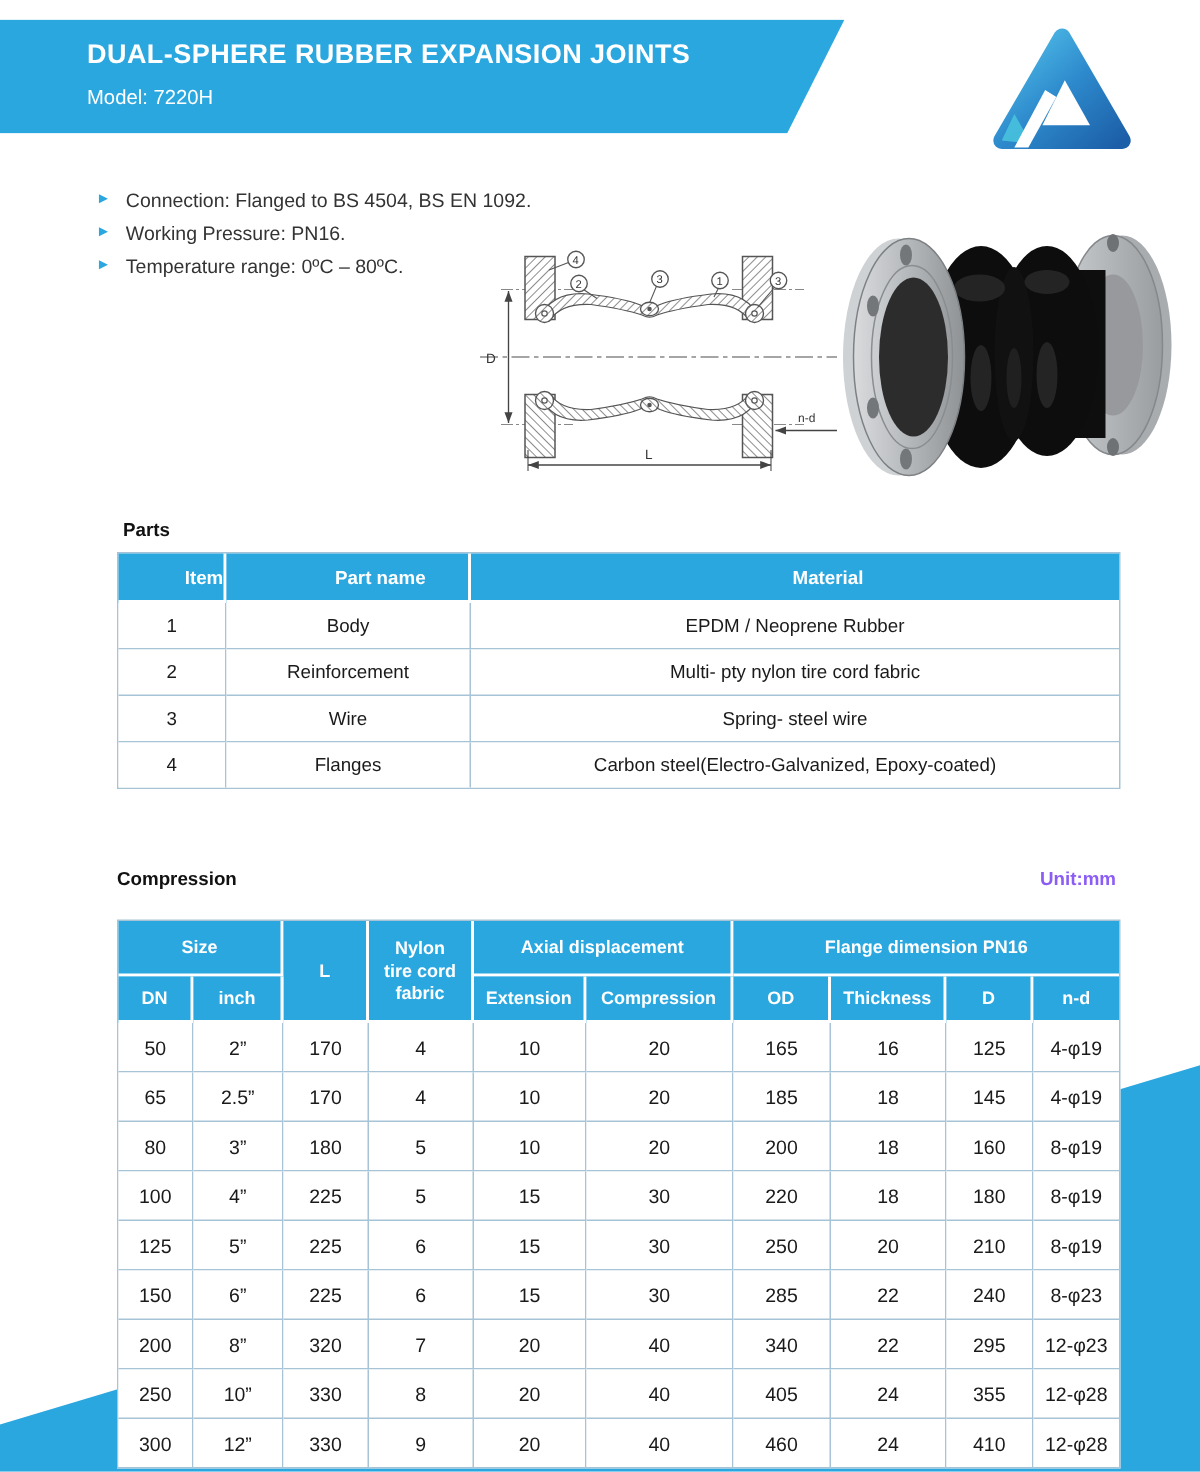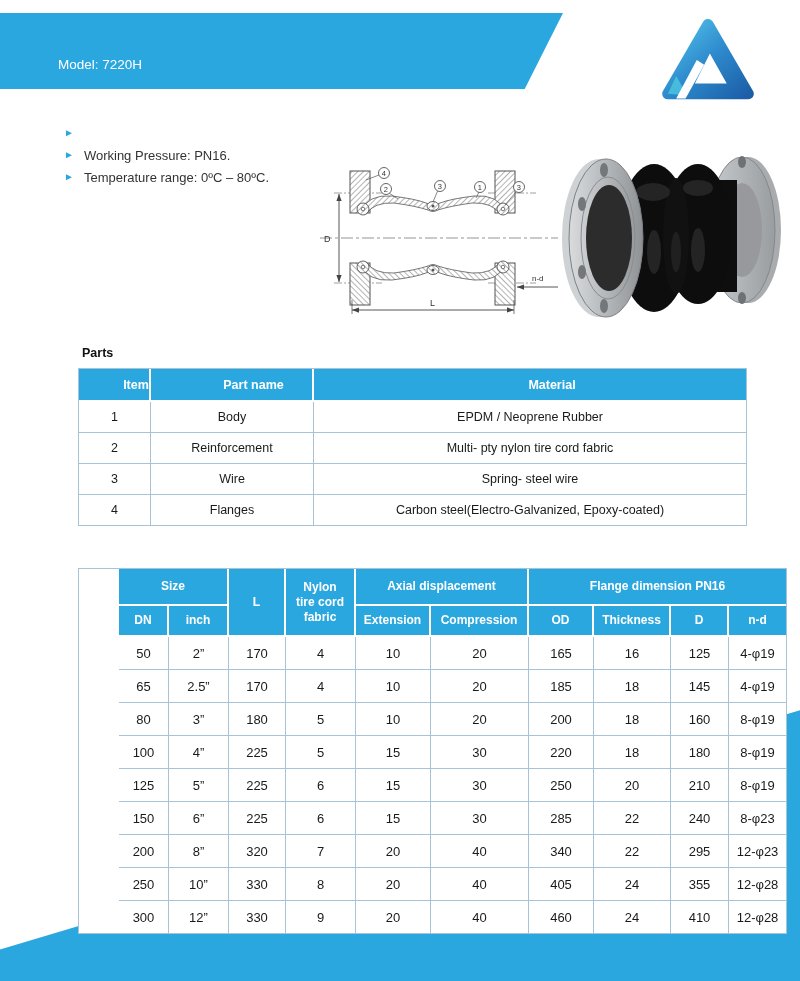--- a/index.html
+++ b/index.html
@@ -34,21 +34,21 @@
   
   .drawing{position:absolute;left:316px;top:156px;z-index:1;}
   .photo{position:absolute;left:557px;top:140px;z-index:1;}
   
   .section-heading{position:absolute;font-size:12.5px;font-weight:700;color:#111;z-index:1;}
   .heading-parts{left:82px;top:346px;text-align:right;}
   .heading-dims{left:78px;top:579px;}
   .unit-label{position:absolute;left:78px;top:579px;width:666px;text-align:right;font-size:12.5px;font-weight:700;color:#8b5cf6;z-index:1;}
   .tbl-wrap{position:absolute;left:78px;border:1px solid #A6C4D5;background:#fff;z-index:1;}
   .parts-wrap{top:368px;}
-  .dims-wrap{top:568px;padding-left:40px;}
+  .dims-wrap{top:613px;}
   table{border-collapse:separate;border-spacing:0;table-layout:fixed;width:667px;}
   th,td{padding:0;text-align:center;vertical-align:middle;}
   th{background:#2BA7E0;color:#fff;font-weight:700;font-size:12.5px;
      border-right:2px solid #fff;border-bottom:2px solid #fff;}
   th:last-child{border-right:none;}
   td{background:#fff;color:#1a1a1a;font-size:13px;
      border-right:1px solid #A6C4D5;border-bottom:1px solid #A6C4D5;}
   td:last-child{border-right:none;}
   tr:last-child td{border-bottom:none;}
   .parts-tbl th{height:31px;padding-left:44px;}
@@ -58,20 +58,21 @@
   .dims-tbl .sub-row th{height:29px;}
   .dims-tbl th.wrap-cell{padding:0 7px;}
   .dims-tbl td{height:32px;}
 </style>
 </head>
 <body>
 
 <div class="blue-bg"></div>
 
 <div class="banner">
+  <div class="banner-title">DUAL-SPHERE RUBBER EXPANSION JOINTS</div>
   <div class="banner-model">Model: 7220H</div>
 </div>
 
 <div class="logo">
   <svg class="logo-tri" viewBox="0 0 100 92">
     <defs>
       <linearGradient id="lg" x1="0" y1="0" x2="1" y2="1">
         <stop offset="0" stop-color="#55C5EC"></stop>
         <stop offset="0.5" stop-color="#2E8BCD"></stop>
         <stop offset="1" stop-color="#1C5FA8"></stop>
@@ -80,20 +81,21 @@
     <path d="M50 7 L93 81 L7 81 Z" fill="url(#lg)" stroke="url(#lg)" stroke-width="12" stroke-linejoin="round"></path>
     <path d="M7 81 L28 83 L16 62 Z" fill="#49C4DE" opacity="0.85"></path>
     <path d="M16 86 L38 45 L46 50 L26 86 Z" fill="#ffffff"></path>
     <path d="M52 38 L70 70 L36 70 Z" fill="#ffffff"></path>
   </svg>
 </div>
 
 <div class="features">
   <div class="feature">
     <span class="bullet">►</span>
+    <span class="feature-text">Connection: Flanged to BS 4504, BS EN 1092.</span>
   </div>
   <div class="feature">
     <span class="bullet">►</span>
     <span class="feature-text">Working Pressure: PN16.</span>
   </div>
   <div class="feature">
     <span class="bullet">►</span>
     <span class="feature-text">Temperature range: 0ºC – 80ºC.</span>
   </div>
 </div>

